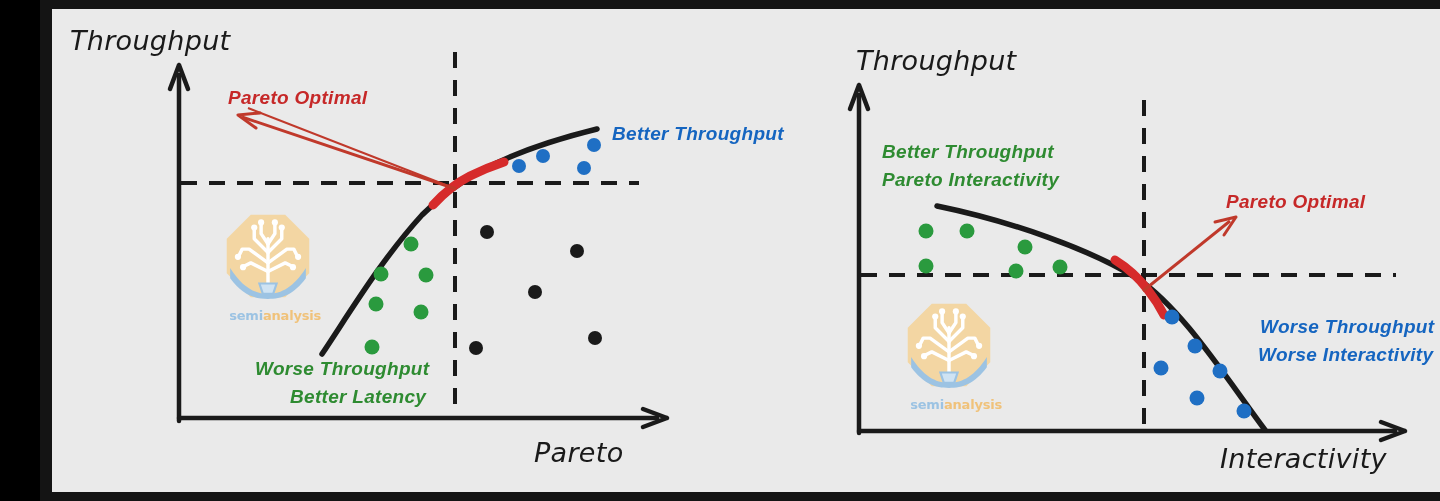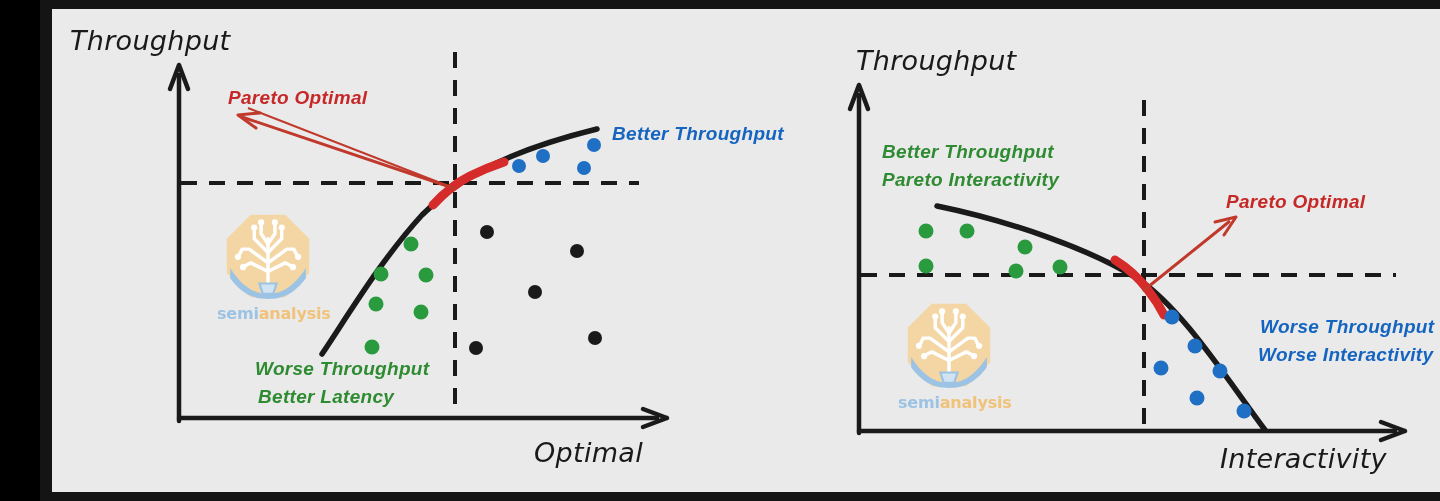--- a/index.html
+++ b/index.html
@@ -87,22 +87,22 @@
   .logo-oct {
     position: absolute;
     left: 8px; top: 0px;
     width: 86px;
     height: 86px;
   }
   .logo-word {
     position: absolute;
     left: 0; bottom: 2px;
     width: 104px;
-    text-align: left;
-    font-size: 16px;
+    text-align: right;
+    font-size: 13px;
     font-weight: 700;
     font-family: "DejaVu Sans", sans-serif;
     letter-spacing: -0.2px;
   }
   .logo-word .w1 { color: #9cc3e3; }
   .logo-word .w2 { color: #f0c27a; }
 </style>
 </head>
 <body>
 
@@ -156,28 +156,28 @@
           <circle cx="435" cy="223" r="7" fill="#1a1a1a"></circle>
           <circle cx="525" cy="242" r="7" fill="#1a1a1a"></circle>
           <circle cx="483" cy="283" r="7" fill="#1a1a1a"></circle>
           <circle cx="543" cy="329" r="7" fill="#1a1a1a"></circle>
           <circle cx="424" cy="339" r="7" fill="#1a1a1a"></circle>
         </g>
       </svg>
 
       <div class="lbl lbl-axis" style="left:18px; top:16px;">Throughput</div>
 
-      <div class="lbl lbl-axis" style="left:482px; top:428px;">Optimal</div>
+      <div class="lbl lbl-axis" style="left:482px; top:428px;">Pareto</div>
 
       <div class="lbl lbl-pareto" style="left:176px; top:78px;">Pareto Optimal</div>
 
       <div class="lbl lbl-blue" style="left:560px; top:114px;">Better Throughput</div>
 
       <div class="lbl lbl-green" style="left:203px; top:349px;">Worse Throughput</div>
-      <div class="lbl lbl-green" style="left:206px; top:377px;">Better Latency</div>
+      <div class="lbl lbl-green" style="left:238px; top:377px;">Better Latency</div>
 
       <div class="logo" style="left:165px; top:204px;">
         <svg class="logo-oct" viewBox="0 0 100 100">
           <polygon points="30,2 70,2 98,30 98,70 70,98 30,98 2,70 2,30" fill="#f3d6a3"></polygon>
           <path d="M6 64 C 20 86, 34 94, 50 94 C 66 94, 80 86, 94 64 L 94 76 C 80 95, 66 100, 50 100 C 34 100, 20 95, 6 76 Z" fill="#9cc3e3"></path>
           <g stroke="#ffffff" stroke-width="4" fill="none" stroke-linecap="round" stroke-linejoin="round">
             <path d="M50 84 L50 30"></path>
             <path d="M50 46 L34 30 L34 18"></path>
             <path d="M50 46 L66 30 L66 18"></path>
             <path d="M50 36 L42 24 L42 12"></path>

